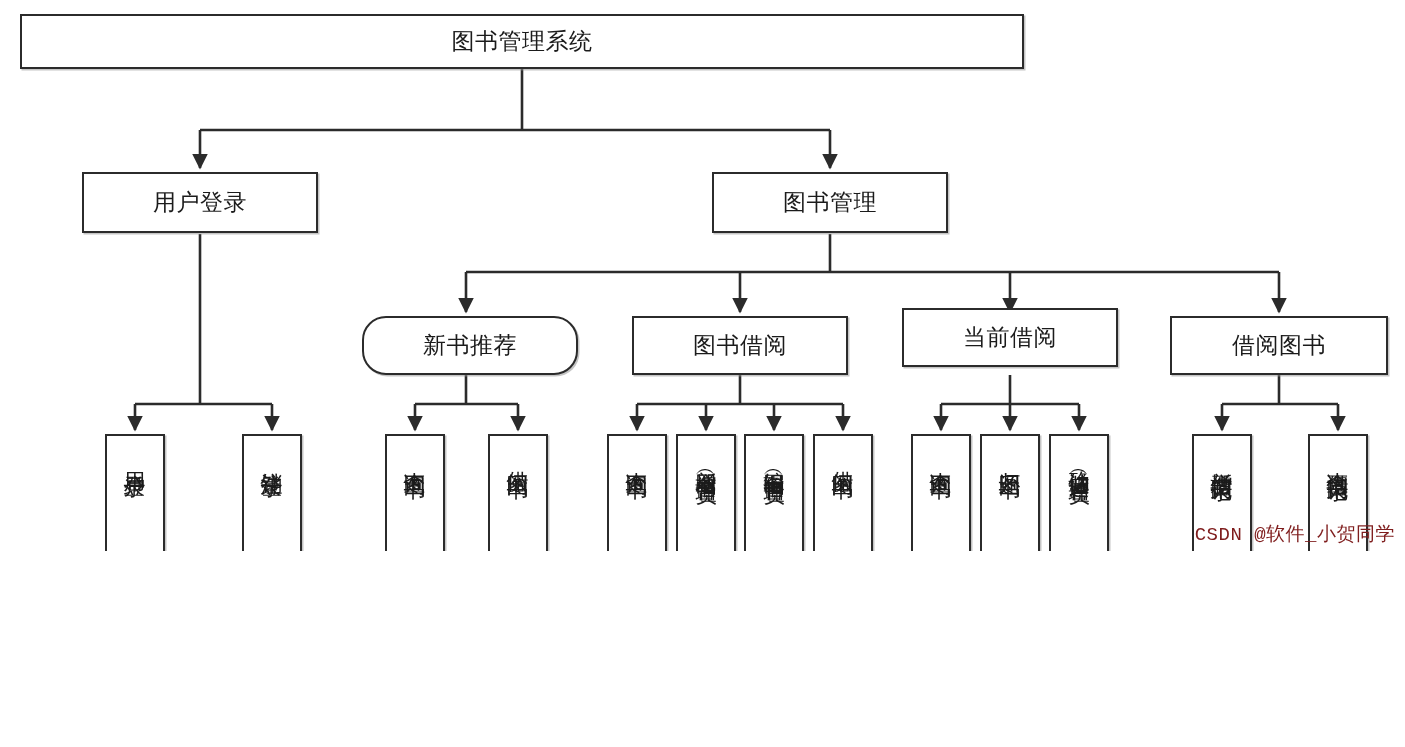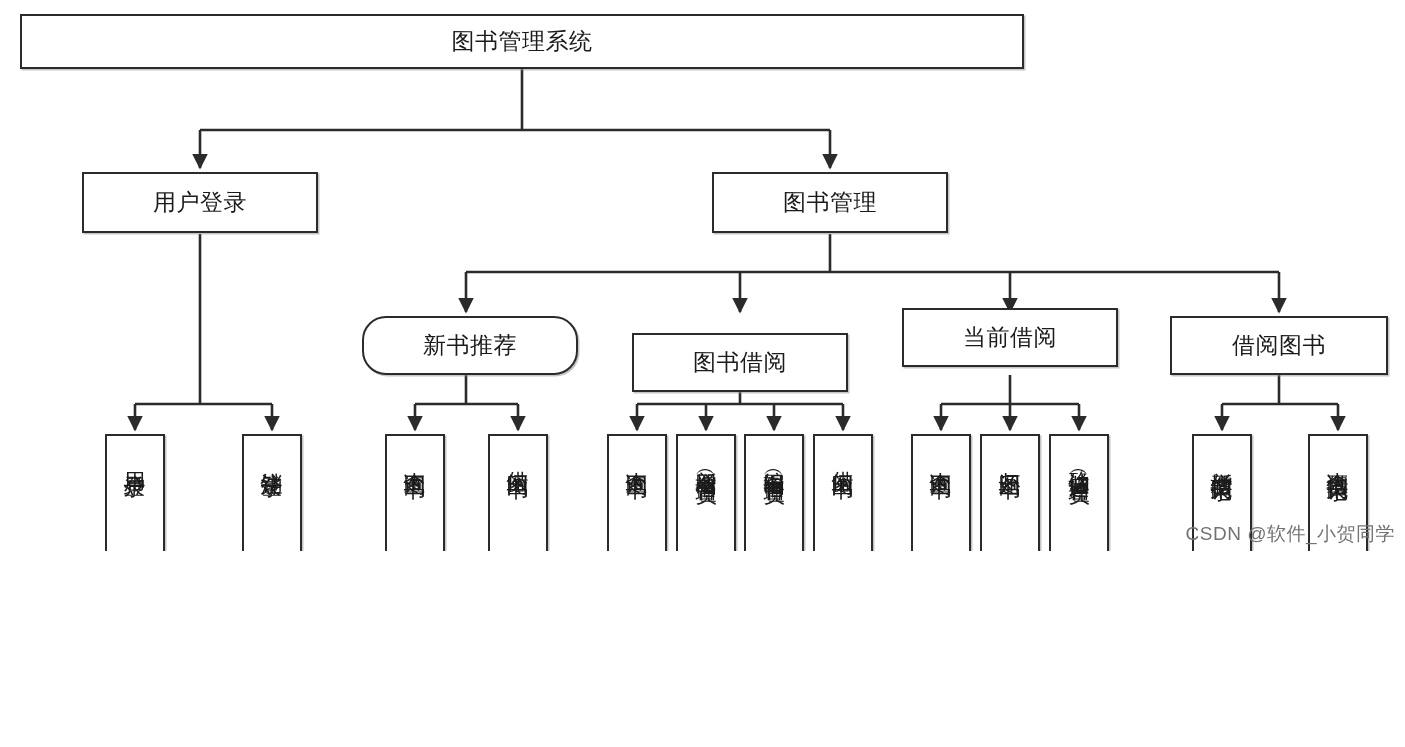--- a/index.html
+++ b/index.html
@@ -67,25 +67,25 @@
     white-space: nowrap;
   }
   .node.vert.tall .label {
     font-size: 21px;
   }
   #watermark {
     position: absolute;
     right: 10px;
     bottom: 4px;
     font-size: 19px;
-    color: #737373;
+    color: #7f1d1d;
     letter-spacing: 0.5px;
     z-index: 5;
     white-space: nowrap;
-    font-family: Liberation Sans, sans-serif;
+    font-family: Liberation Mono, monospace;
     text-align: center;
   }
 </style>
 </head>
 <body>
 
 <div id="canvas">
 
   <svg id="edges" viewBox="0 0 1405 747" xmlns="http://www.w3.org/2000/svg">
     <defs>
@@ -146,21 +146,21 @@
   <div class="node horiz" style="left:82px; top:172px; width:236px; height:61px;">
     <span class="label">用户登录</span>
   </div>
   <div class="node horiz" style="left:712px; top:172px; width:236px; height:61px;">
     <span class="label">图书管理</span>
   </div>
 
   <div class="node horiz" style="left:362px; top:316px; width:216px; height:59px;border-radius:24px;">
     <span class="label">新书推荐</span>
   </div>
-  <div class="node horiz" style="left:632px; top:333px; width:216px; height:59px;">
+  <div class="node horiz" style="left:632px; top:316px; width:216px; height:59px;">
     <span class="label">图书借阅</span>
   </div>
   <div class="node horiz" style="left:902px; top:308px; width:216px; height:59px;">
     <span class="label">当前借阅</span>
   </div>
   <div class="node horiz" style="left:1170px; top:316px; width:218px; height:59px;">
     <span class="label">借阅图书</span>
   </div>
 
   <div class="node vert" style="left:105px; top:434px; width:60px; height:300px;">

